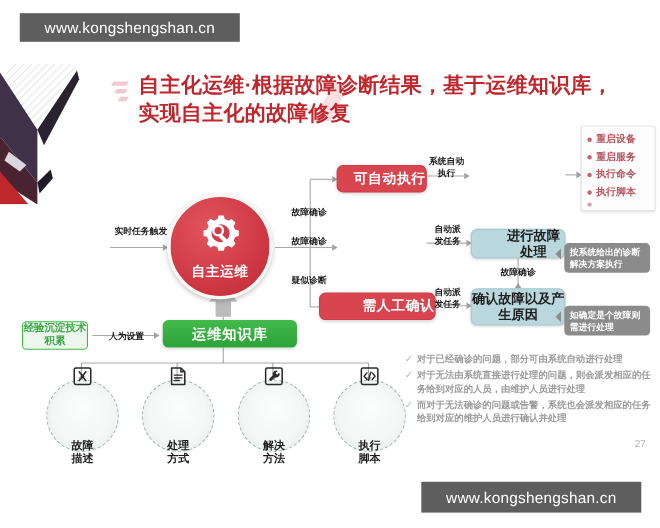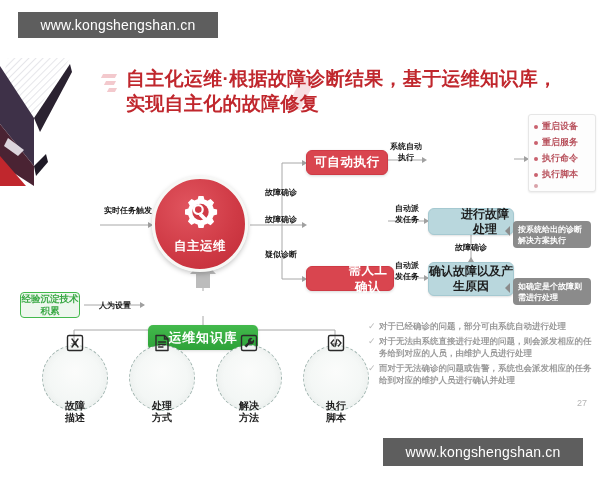--- a/index.html
+++ b/index.html
@@ -54,40 +54,41 @@
     border:3px solid #f7f7f5;
     box-shadow:0 2px 5px rgba(0,0,0,.22);
     flex-direction:column;color:#fff;
   }
   .hub .hub-label{font-size:12.5px;font-weight:bold;margin-top:1px;letter-spacing:.5px;}
 
   .rbox{
     background:#d9454f;border:1px solid #cf3a45;border-radius:6px;
     color:#fff;font-size:12.5px;font-weight:bold;letter-spacing:.6px;
     box-shadow:0 1px 3px rgba(0,0,0,.16);
+    justify-content:flex-end;
   }
   .rb1{left:306px;top:150px;width:82px;height:25px;}
   .rb2{left:306px;top:209px;width:82px;height:25px;}
-  .rb3{left:306px;top:266px;width:88px;height:25px;padding-left:36px;}
+  .rb3{left:290px;top:266px;width:106px;height:25px;padding-left:36px;}
   .rb-fix{left:426px;top:146px;width:88px;height:26px;background:#df5159;border-color:#d4454e;}
 
   .tbox{
     background:#b9d7dd;border:1px solid #a5c9d1;border-radius:6px;
     color:#1d1d1d;font-size:12px;font-weight:bold;line-height:15px;
     box-shadow:0 1px 2px rgba(0,0,0,.12);
   }
   .tb1{left:428px;top:208px;width:86px;height:27px;padding-left:28px;}
   .tb2{left:428px;top:262px;width:86px;height:34px;}
 
   .gbox{
     background:linear-gradient(180deg,#43b94c 0%,#2da238 100%);
     border-radius:5px;color:#fff;font-size:13px;font-weight:bold;letter-spacing:.8px;
     box-shadow:0 1px 3px rgba(0,0,0,.15);
   }
-  .kb{left:148px;top:291px;width:110px;height:25px;margin-top:34px;}
+  .kb{left:148px;top:291px;width:122px;height:25px;}
   .exp{
     left:20px;top:292px;width:60px;height:26px;
     background:#eef7ee;border:1px solid #43b94c;border-radius:4px;
     color:#3aa845;font-size:9.5px;font-weight:bold;line-height:12px;
   }
 
   
   .lbl{position:absolute;color:#1a1a1a;font-size:8px;font-weight:bold;
     line-height:11px;text-align:center;white-space:nowrap;}
   .lbl-wide{white-space:normal;}

